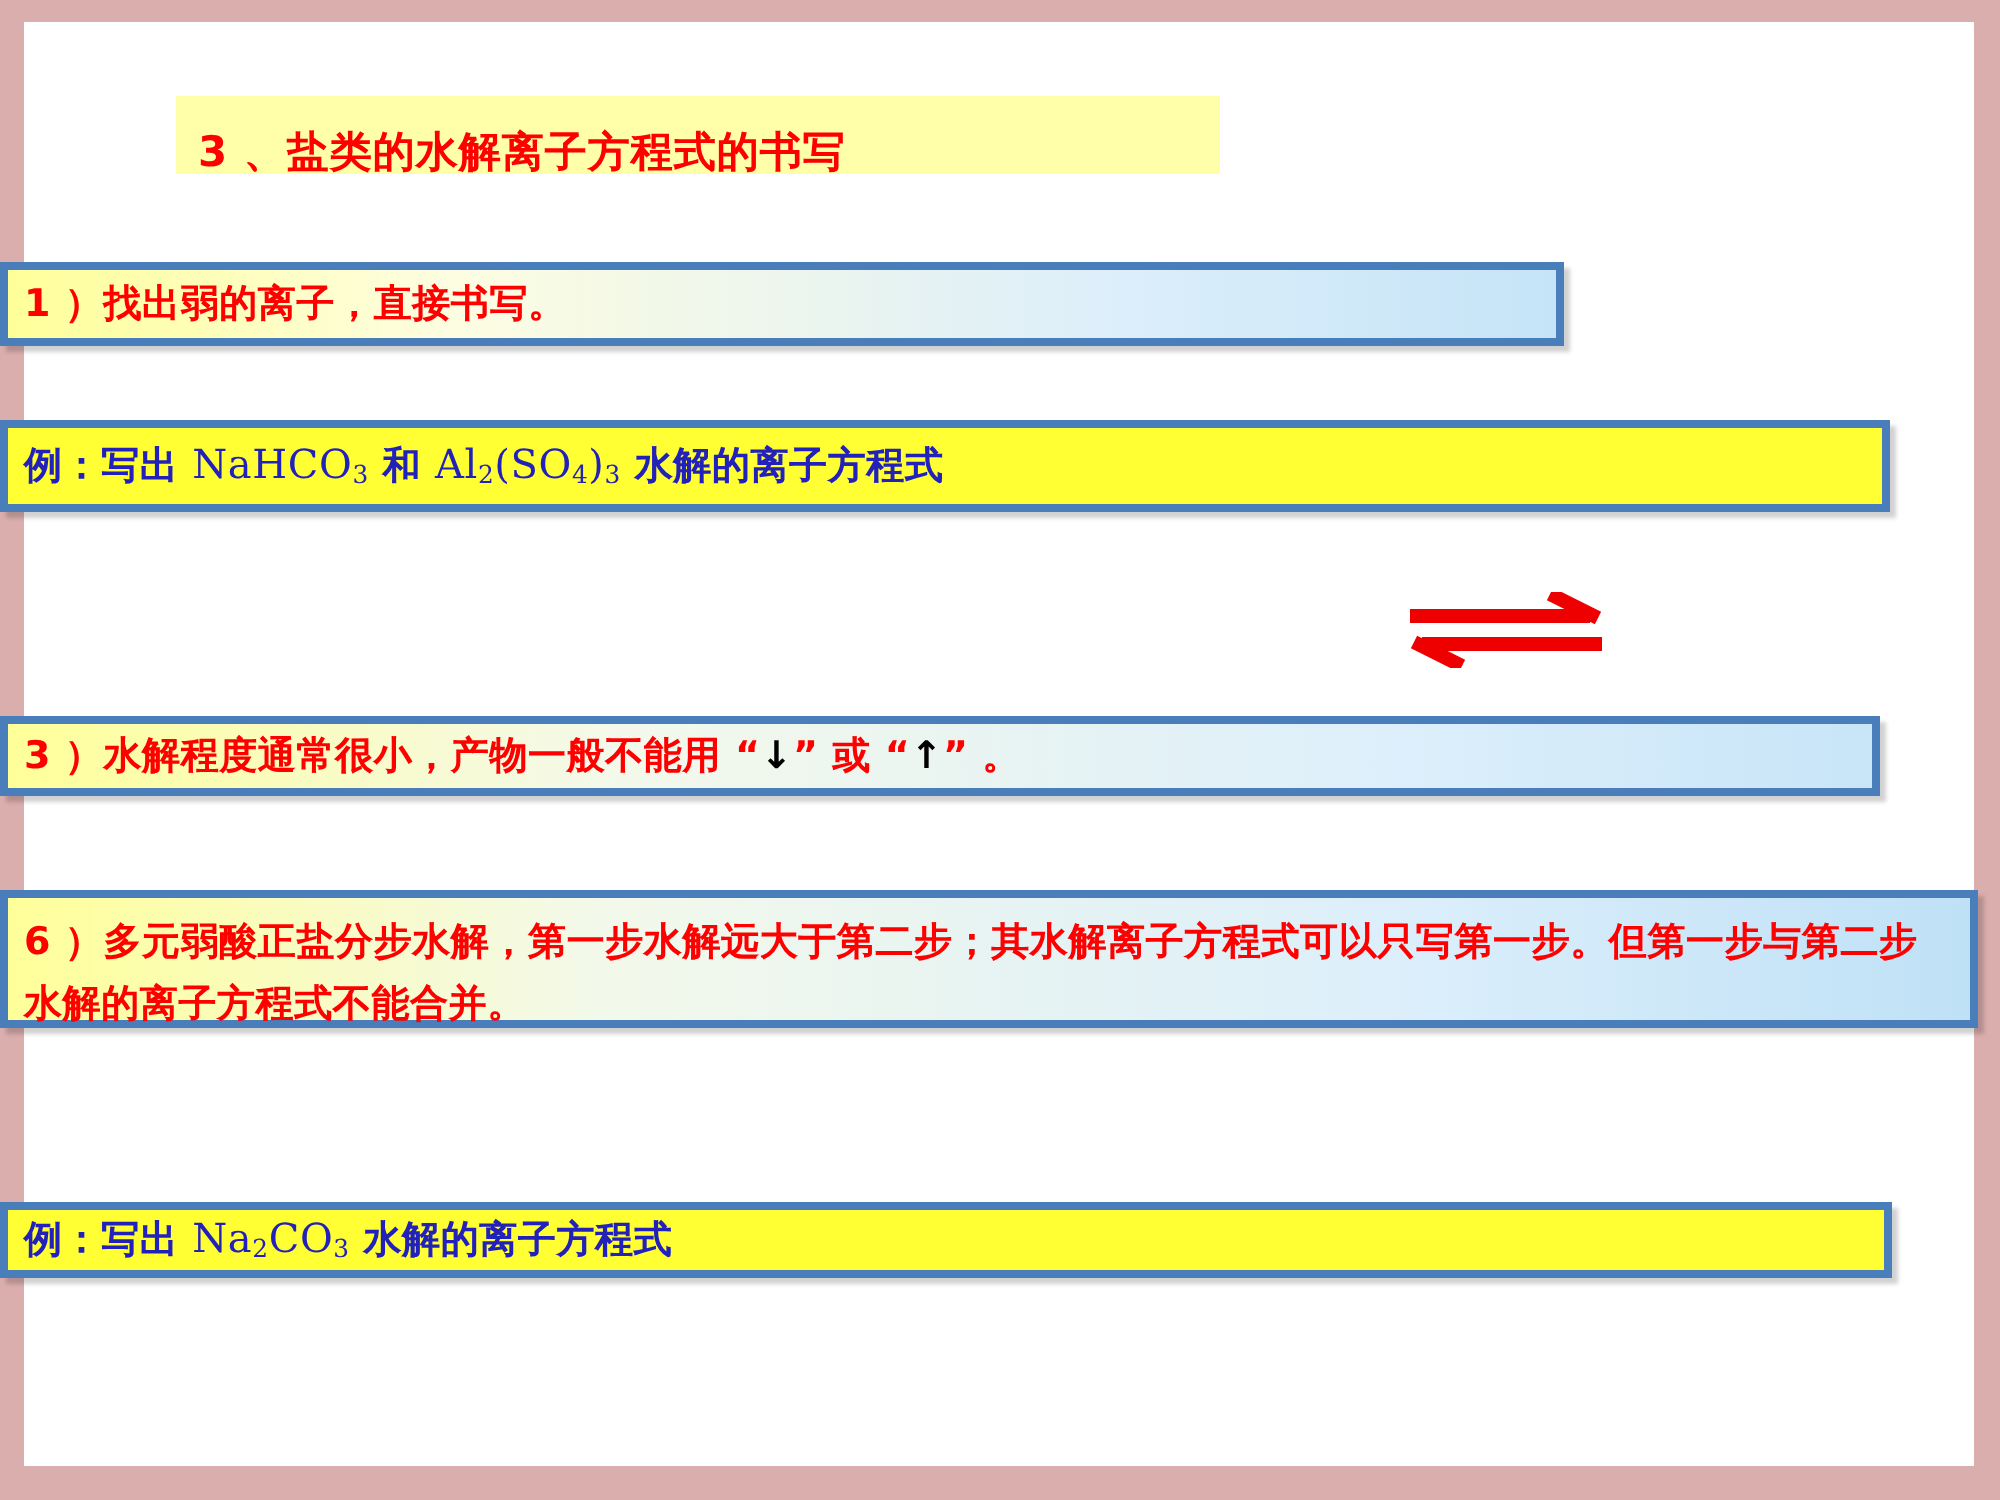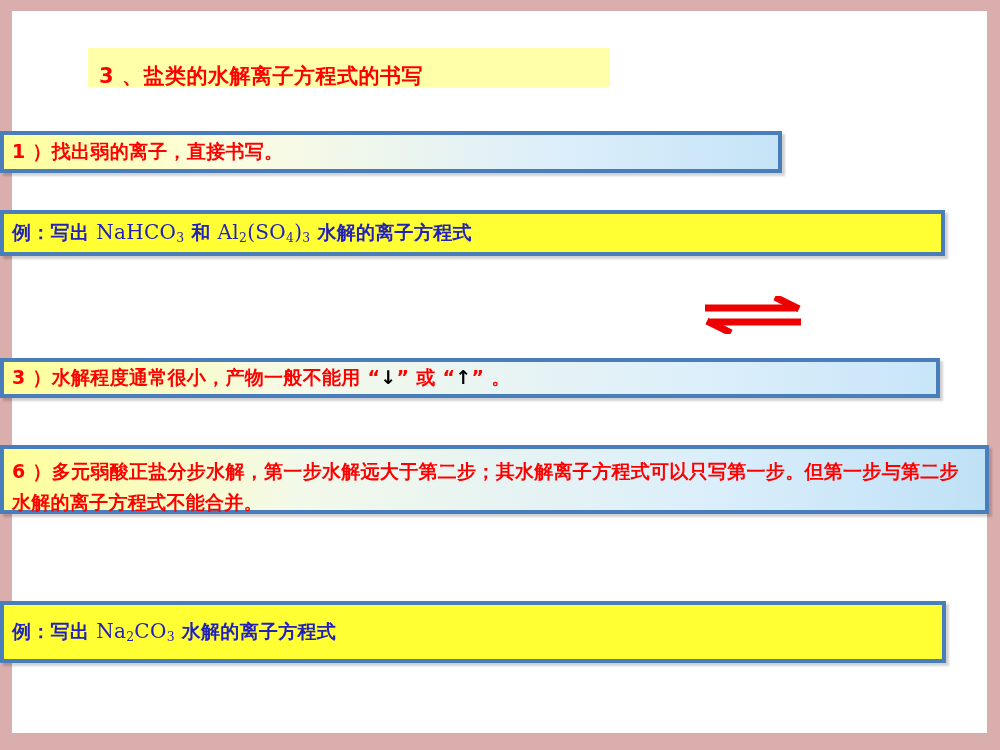--- a/index.html
+++ b/index.html
@@ -96,21 +96,21 @@
   #box-1 { left: 0px;  top: 131px; width: 782px; height: 42px;
            background: linear-gradient(to right, #ffff99 0%, #fdfde0 28%, #dceefb 72%, #c5e4f7 100%); padding-left: 20px; }
   #box-2 { left: 0px;  top: 210px; width: 945px; height: 46px;
            background: #ffff33; }
   #box-3 { left: 0px;  top: 290px; width: 997px; height: 41px;
            background: linear-gradient(to right, #ffff99 0%, #f2f8e8 30%, #dbeefb 70%, #c3e3f7 100%); }
   #box-4 { left: 0px;  top: 358px; width: 940px; height: 40px;
            background: linear-gradient(to right, #ffff99 0%, #f4f9ea 32%, #ddeffb 74%, #c8e5f8 100%); }
   #box-5 { left: 0px;  top: 445px; width: 989px; height: 69px;
            background: linear-gradient(to right, #ffff99 0%, #f3f9ea 30%, #dbeefb 72%, #bfe1f6 100%); }
-  #box-6 { left: 0px;  top: 601px; width: 946px; height: 62px;
+  #box-6 { left: 0px;  top: 601px; width: 946px; height: 38px;
            background: #ffff33; }
 
   #box-5 .txt {
     top: 7px;
     transform: none;
   }
 
   
   #equilibrium-arrow {
     position: absolute;

